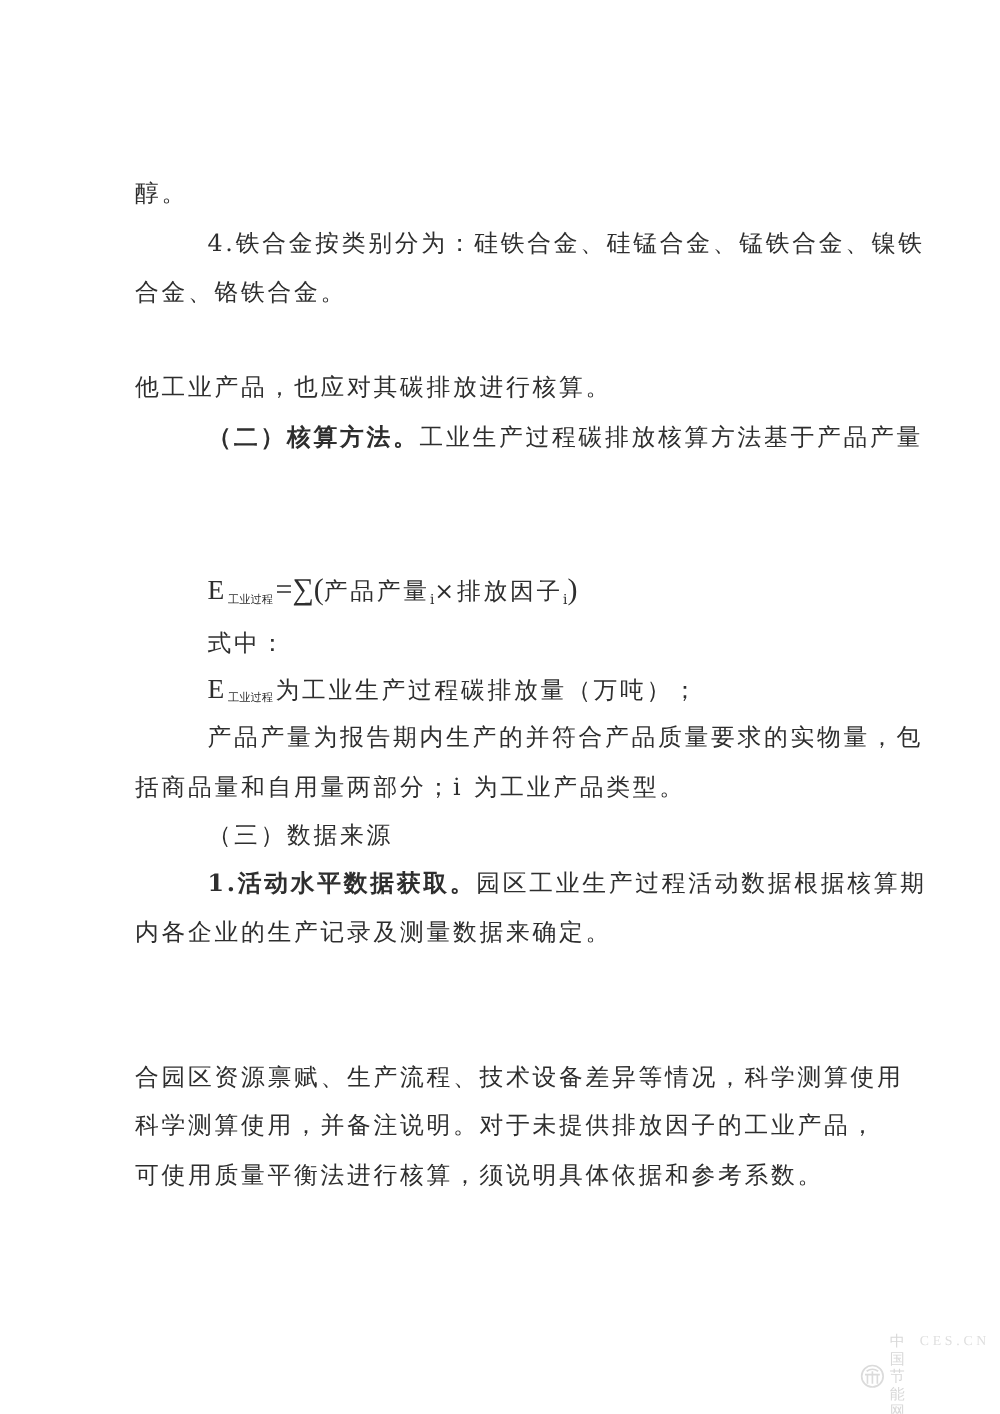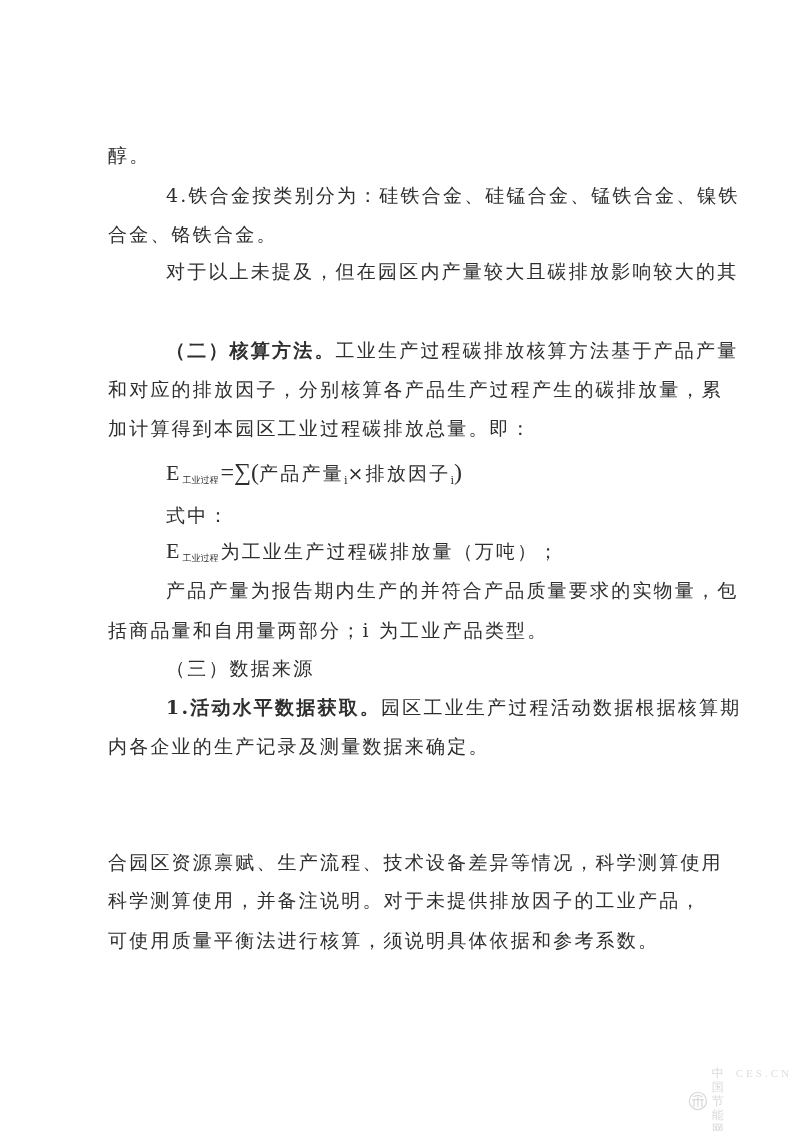--- a/index.html
+++ b/index.html
@@ -32,25 +32,23 @@
 </head>
 <body>
 
 <div class="page">
 
   <div class="line" style="top:143px">醇。</div>
 
   <div class="line indent" style="top:183px"><span>4.</span><span>铁合金按类别分为：硅铁合金、硅锰合金、锰铁合金、镍铁</span></div>
   <div class="line" style="top:222px">合金、铬铁合金。</div>
 
-  <div class="line indent" style="top:259px">对于以上未提及，但在园区内产量较大且碳排放影响较大的其</div>
+  <div class="line" style="top:298px">他工业产品，也应对其碳排放进行核算。</div>
 
   <div class="line indent" style="top:338px"><span class="b">（二）核算方法。</span><span>工业生产过程碳排放核算方法基于产品产量</span></div>
-  <div class="line" style="top:377px">和对应的排放因子，分别核算各产品生产过程产生的碳排放量，累</div>
-  <div class="line" style="top:416px">加计算得到本园区工业过程碳排放总量。即：</div>
 
   <div class="line indent" style="top:460px">
     <span class="E">E</span><span class="sub">工业过程</span><span class="sigma">=∑(</span><span>产品产量</span><span class="isub">i</span><span>×</span><span>排放因子</span><span class="isub">i</span><span class="sigma">)</span>
   </div>
 
   <div class="line indent" style="top:503px">式中：</div>
 
   <div class="line indent" style="top:539px"><span class="E">E</span><span class="sub">工业过程</span><span>为工业生产过程碳排放量（万吨）；</span></div>
 
   <div class="line indent" style="top:578px">产品产量为报告期内生产的并符合产品质量要求的实物量，包</div>

